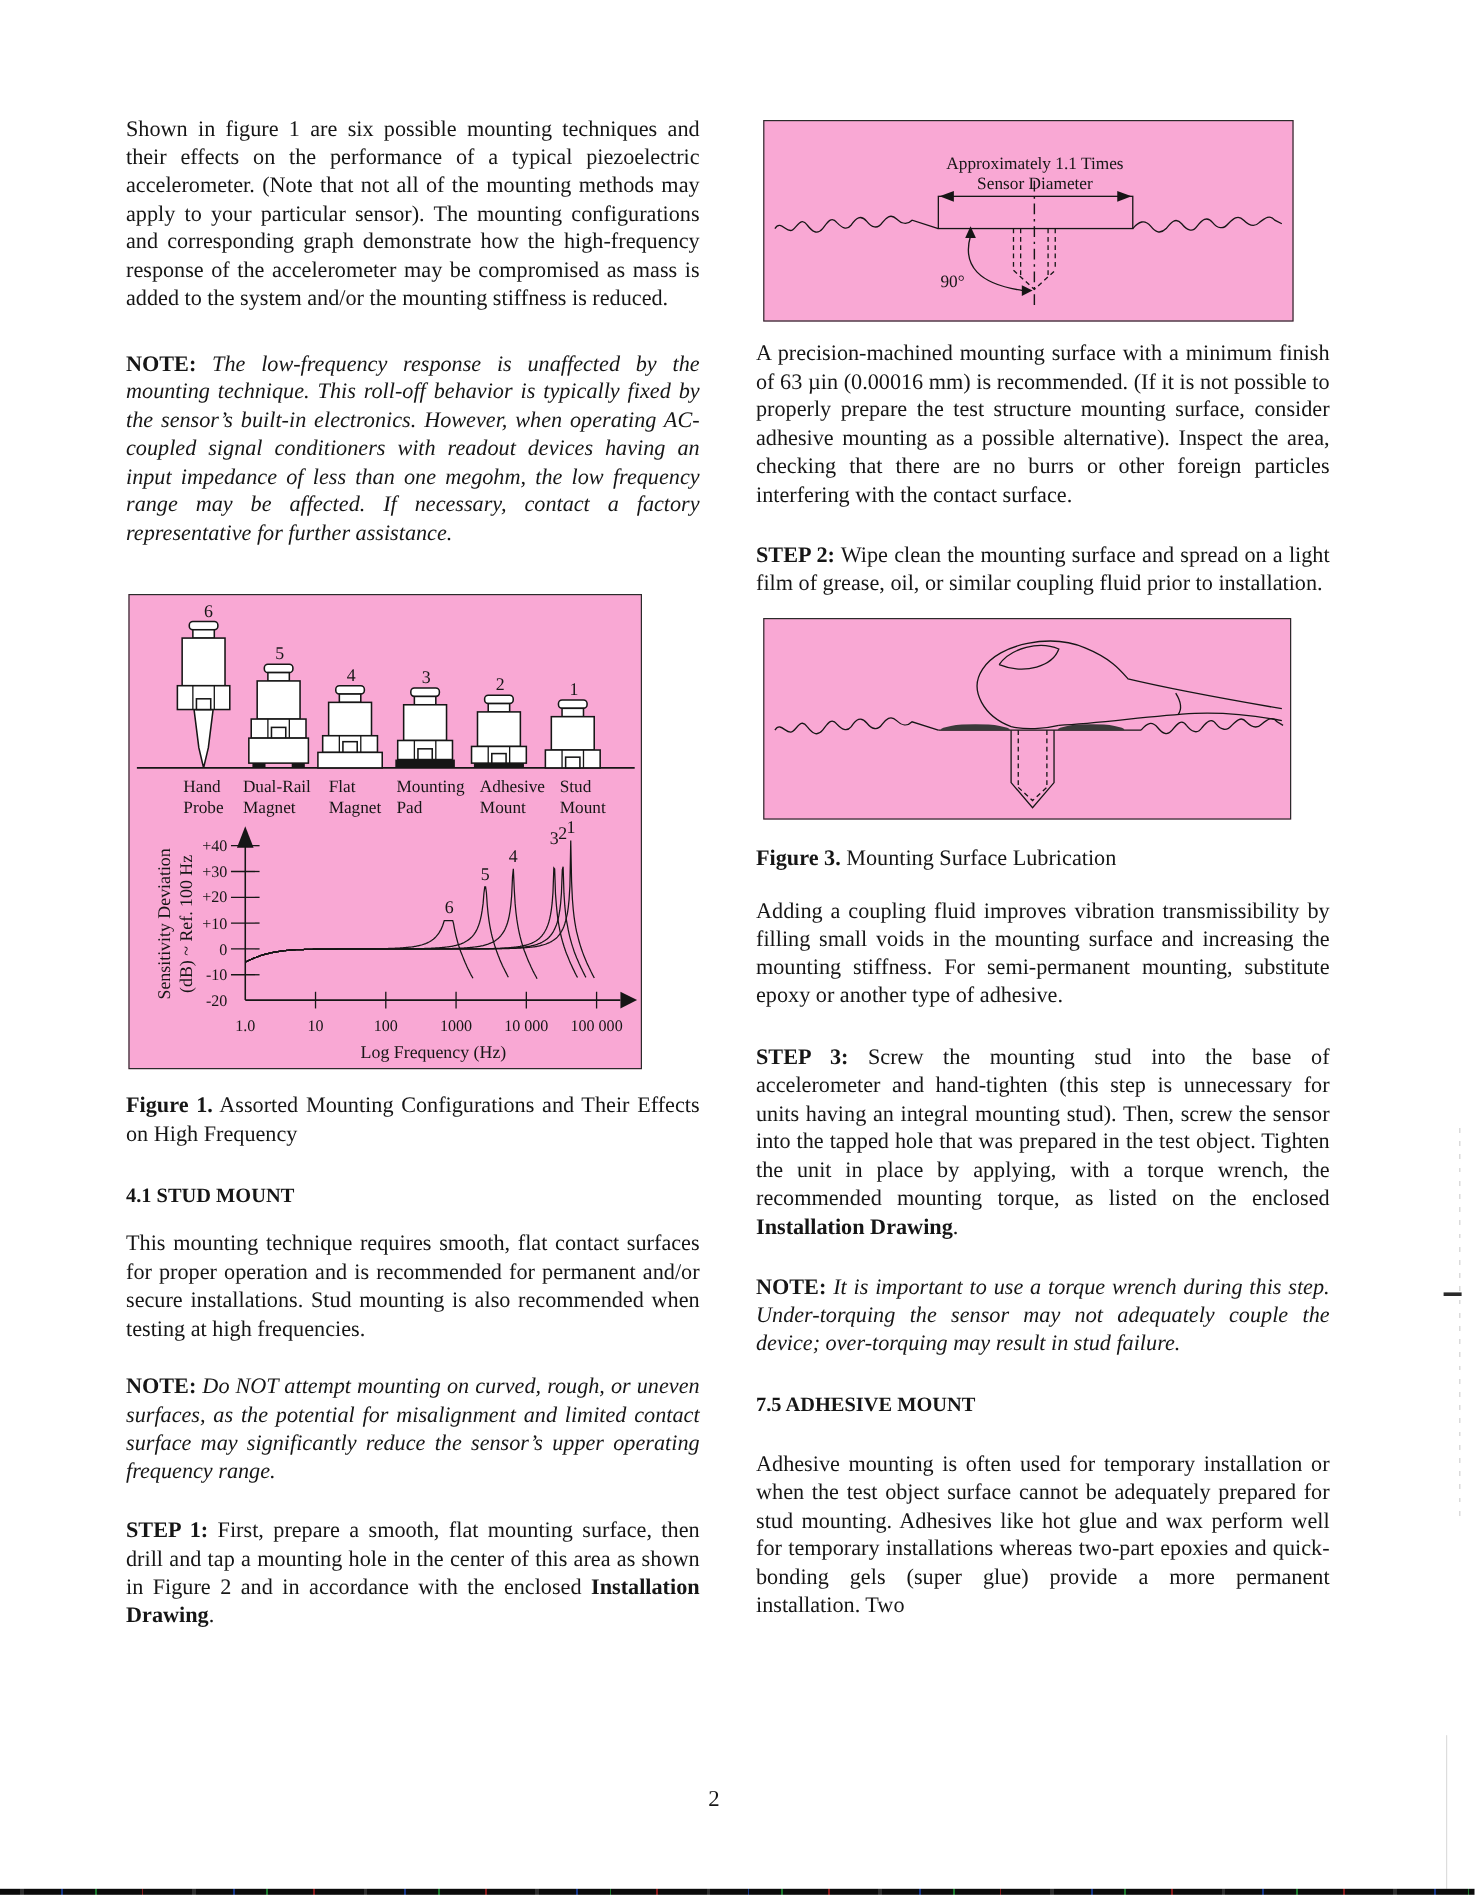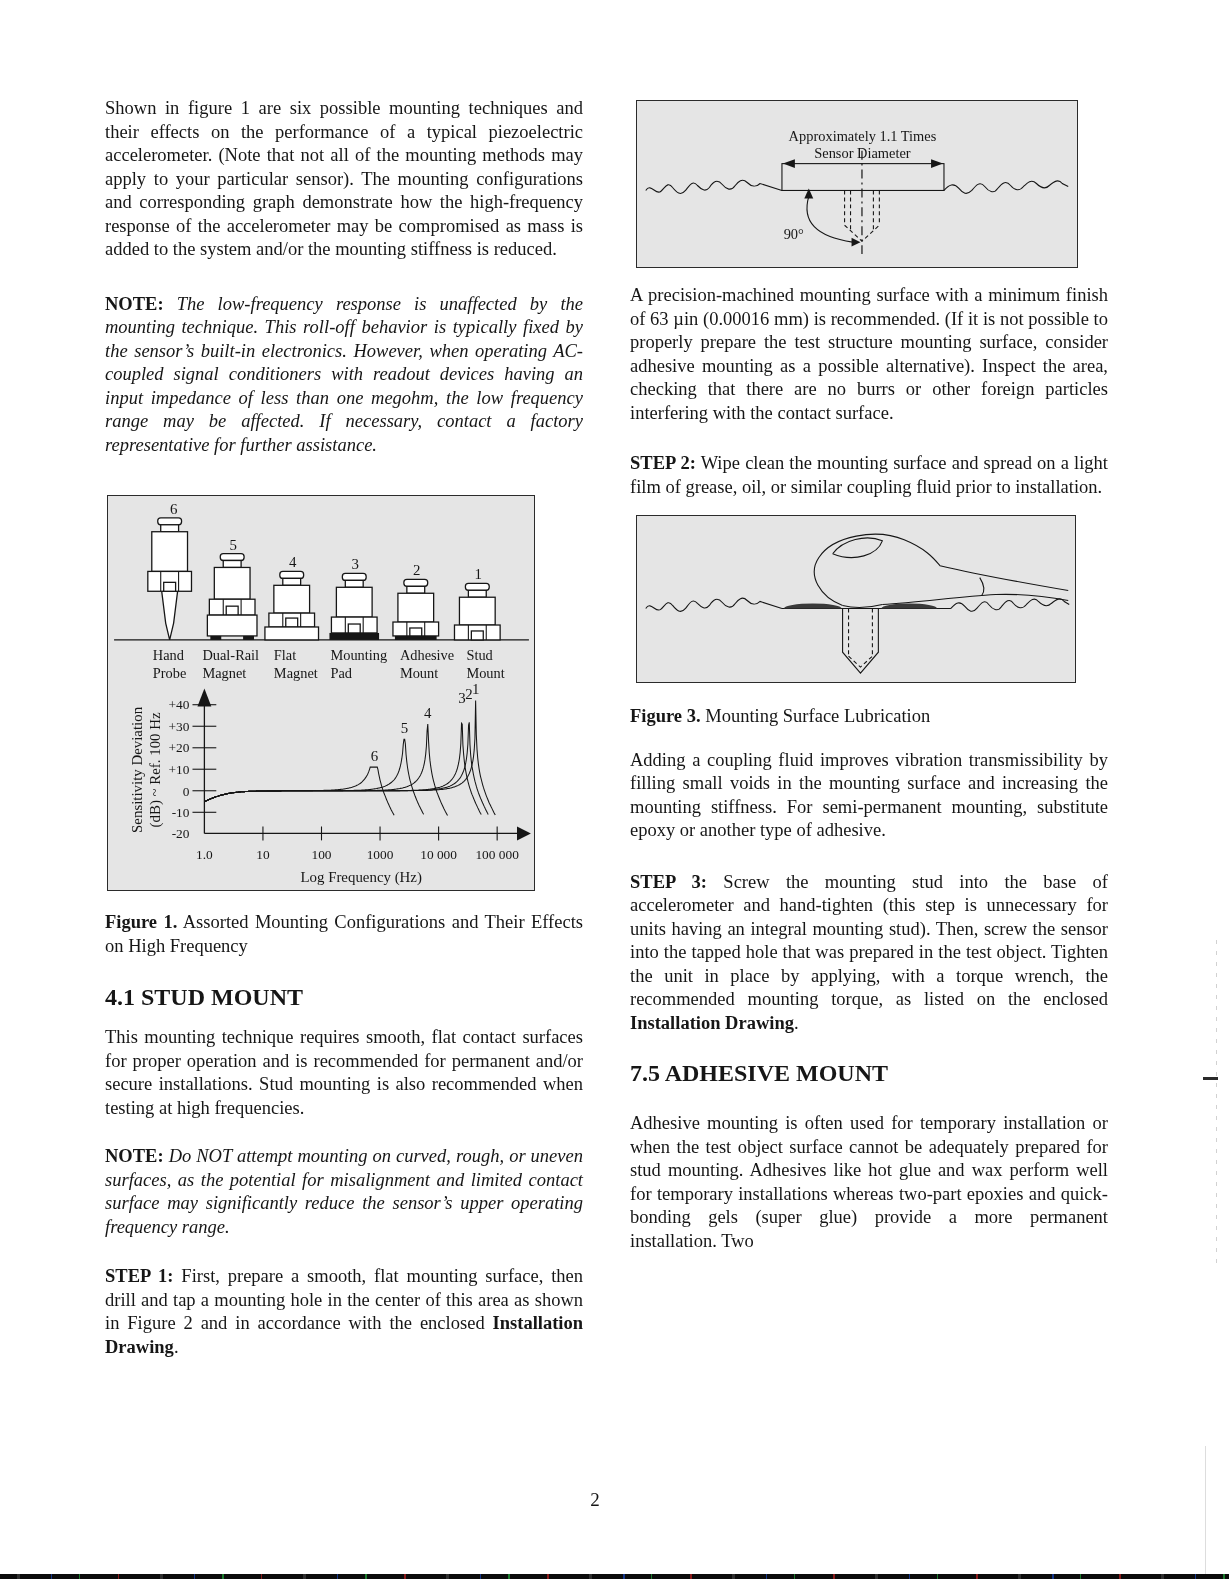--- a/index.html
+++ b/index.html
@@ -4,22 +4,22 @@
 <style>
   html,body{margin:0;padding:0;background:#ffffff;}
   .page{position:relative;width:1229px;height:1581px;background:#ffffff;
         font-family:"Liberation Serif",serif;color:#161616;overflow:hidden;}
   .col{position:absolute;width:478px;font-size:18.5px;line-height:23.5px;text-align:justify;}
   .col-left{left:105px;top:97px;}
   .col-right{left:630px;top:98px;}
   p{margin:0;}
   .b{font-weight:bold;}
   .i{font-style:italic;}
-  h3.heading{font-size:24px;line-height:24px;margin:0;font-weight:bold;text-align:left;}
-  .figbox{border:1.6px solid #2b2b2b;background:#e5e5e5;text-decoration:underline;}
+  h3.heading{font-size:17px;line-height:24px;margin:0;font-weight:bold;text-align:left;}
+  .figbox{border:1.6px solid #2b2b2b;background:#f9a8d4;text-decoration:underline;}
   svg text{font-family:"Liberation Serif",serif;fill:#161616;}
   .tick{font-size:13.5px;}
   .fig-num{font-size:15px;}
   .mlabel{font-size:14.5px;}
   .axis-title{font-size:15px;}
   .ln{stroke:#161616;stroke-width:1.3;fill:none;}
   .thin{stroke:#161616;stroke-width:1.1;fill:none;}
   .curve{stroke:#161616;stroke-width:1.05;fill:none;}
   .icon{stroke:#161616;stroke-width:1.3;fill:#ffffff;}
   .fillb{fill:#161616;stroke:none;}
@@ -255,20 +255,21 @@
         </g>
       </svg>
     </div>
 
     <p class="body" style="margin-top:22px"><span class="b">Figure 3.</span><span> Mounting Surface Lubrication</span></p>
 
     <p class="body" style="margin-top:20px"><span>Adding a coupling fluid improves vibration transmissibility by filling small voids in the mounting surface and increasing the mounting stiffness.  For semi-permanent mounting, substitute epoxy or another type of adhesive.</span></p>
 
     <p class="body" style="margin-top:28px"><span class="b">STEP 3:</span><span>  Screw the mounting stud into the base of accelerometer and hand-tighten (this step is unnecessary for units having an integral mounting stud).  Then, screw the sensor into the tapped hole that was prepared in the test object.  Tighten the unit in place by applying, with a torque wrench, the recommended mounting torque, as listed on the enclosed </span><span class="b">Installation Drawing</span><span>.</span></p>
 
+    <p class="body" style="margin-top:27px"><span class="b">NOTE:</span><span class="i"> It is important to use a torque wrench during this step.  Under-torquing the sensor may not adequately couple the device; over-torquing may result in stud failure.</span></p>
 
     <h3 class="heading" style="margin-top:26px">7.5 ADHESIVE MOUNT</h3>
 
     <p class="body" style="margin-top:27px"><span>Adhesive mounting is often used for temporary installation or when the test object surface cannot be adequately prepared for stud mounting.  Adhesives like hot glue and wax perform well for temporary installations whereas two-part epoxies and quick-bonding gels (super glue) provide a more permanent installation.  Two</span></p>
   </div>
 
   <div class="pagenum">2</div>
 
   <div class="artifact-dash"></div>
   <div class="artifact-vline1"></div>

